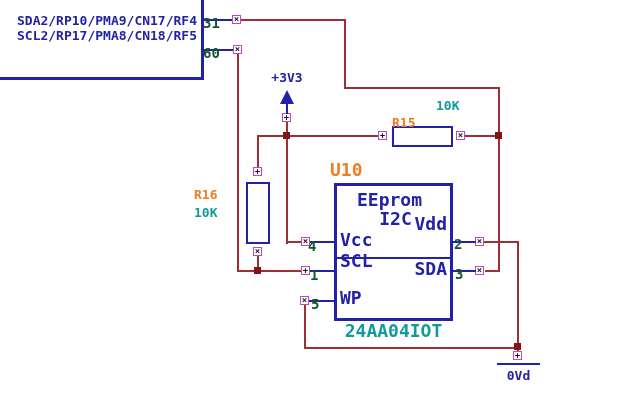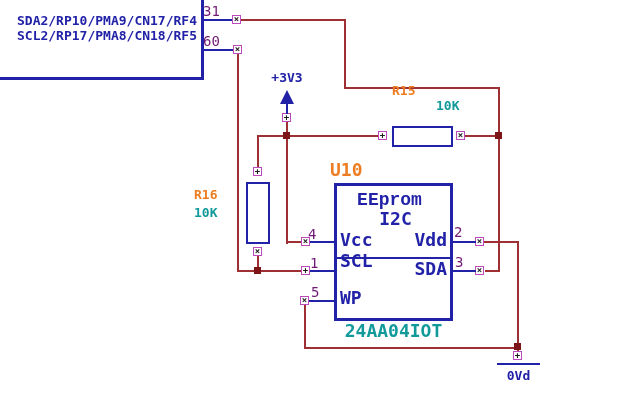--- a/index.html
+++ b/index.html
@@ -23,21 +23,21 @@
     font-size:9px;line-height:7px;font-weight:bold;color:#1a1a1a;
   }
   
   .body-rect{position:absolute;box-sizing:border-box;border:3px solid #2222A8;background:#fff;}
   .res-rect{position:absolute;box-sizing:border-box;border:2.5px solid #2222A8;background:#fff;}
   
   .lbl{position:absolute;white-space:nowrap;font-weight:bold;line-height:1.05;}
   .navy{color:#2222A8;}
   .orange{color:#ED7D20;}
   .teal{color:#129A9A;}
-  .gray{color:#701a75;font-weight:normal;}
+  .gray{color:#14532d;font-weight:bold;margin-top:12px;}
   .t13{font-size:13px;}
   .t14{font-size:14px;}
   .t17{font-size:13px;}
   .t18{font-size:18px;}
   .right{text-align:right;}
   .center{text-align:center;}
   
   .pwr-arrow{
     position:absolute;width:0;height:0;
     border-left:7px solid transparent;border-right:7px solid transparent;
@@ -124,44 +124,44 @@
     </div>
   <div class="conn" style="left:513px;top:351px;">
       <span>+</span>
     </div>
 
   <div class="lbl navy t17 center" style="left:264px;top:71px;width:46px;">+3V3</div>
   <div class="pwr-arrow" style="left:280px;top:90px;"></div>
   <div class="pv" style="left:286px;top:103px;height:11px;"></div>
 
   <div class="res-rect" style="left:392px;top:126px;width:61px;height:21px;"></div>
-  <div class="lbl orange t17" style="left:392px;top:84px;">R15</div>
+  <div class="lbl orange t17" style="left:392px;top:116px;">R15</div>
   <div class="lbl teal t17" style="left:436px;top:99px;">10K</div>
 
   <div class="res-rect" style="left:246px;top:182px;width:24px;height:62px;"></div>
   <div class="lbl orange t17" style="left:194px;top:188px;">R16</div>
   <div class="lbl teal t17" style="left:194px;top:206px;">10K</div>
 
   <div class="body-rect" style="left:334px;top:183px;width:119px;height:138px;"></div>
   <div class="ph" style="left:337px;top:257px;width:113px;"></div>
   <div class="lbl orange t18" style="left:330px;top:161px;">U10</div>
-  <div class="lbl navy t18 center" style="left:334px;top:191px;width:111px;font-family:Liberation Mono, monospace;">EEprom</div>
+  <div class="lbl navy t18 center" style="left:334px;top:191px;width:111px;">EEprom</div>
   <div class="lbl navy t18 center" style="left:334px;top:210px;width:123px;">I2C</div>
   <div class="lbl teal t18 center" style="left:334px;top:322px;width:119px;">24AA04IOT</div>
 
   <div class="ph" style="left:310px;top:241px;width:25px;"></div>
   <div class="ph" style="left:310px;top:270px;width:25px;"></div>
   <div class="ph" style="left:309px;top:300px;width:26px;"></div>
   <div class="ph" style="left:451px;top:241px;width:25px;"></div>
   <div class="ph" style="left:451px;top:270px;width:25px;"></div>
 
   <div class="lbl navy t18" style="left:340px;top:231px;">Vcc</div>
   <div class="lbl navy t18" style="left:340px;top:252px;">SCL</div>
   <div class="lbl navy t18" style="left:340px;top:289px;">WP</div>
-  <div class="lbl navy t18 right" style="left:407px;top:231px;width:40px;">Vdd</div>
+  <div class="lbl navy t18 right" style="left:407px;top:215px;width:40px;">Vdd</div>
   <div class="lbl navy t18 right" style="left:407px;top:260px;width:40px;">SDA</div>
 
   <div class="lbl gray t14" style="left:308px;top:227px;">4</div>
   <div class="lbl gray t14" style="left:310px;top:256px;">1</div>
   <div class="lbl gray t14" style="left:311px;top:285px;">5</div>
   <div class="lbl gray t14" style="left:454px;top:225px;">2</div>
   <div class="lbl gray t14" style="left:455px;top:255px;">3</div>
 
   <div class="ph" style="left:497px;top:363px;width:43px;"></div>
   <div class="lbl navy t17 center" style="left:497px;top:369px;width:43px;">0Vd</div>

